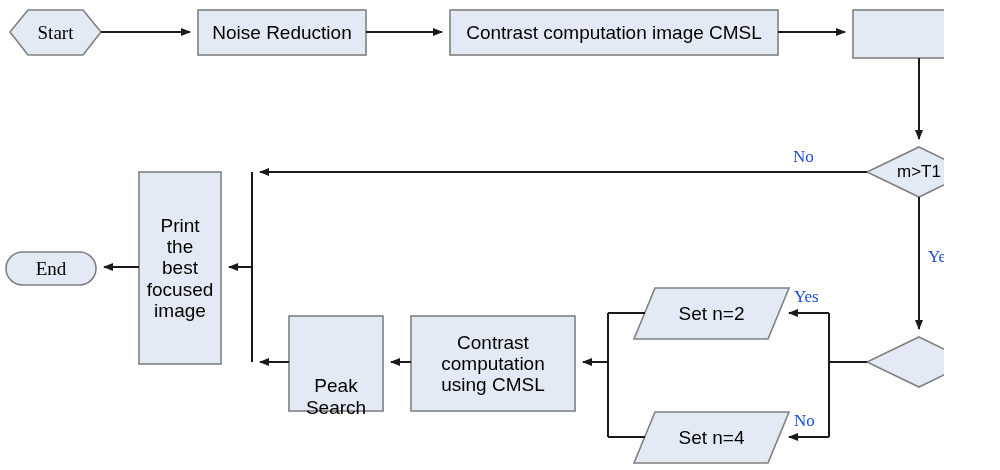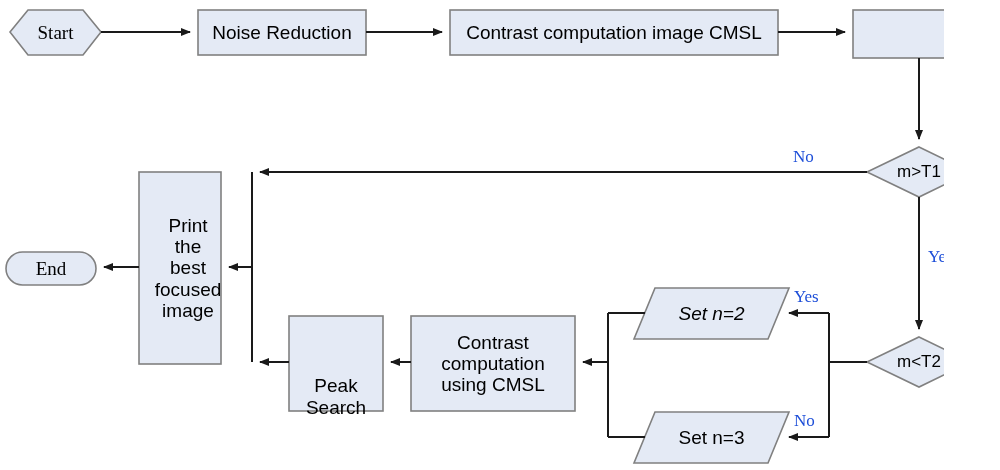--- a/index.html
+++ b/index.html
@@ -135,34 +135,33 @@
 
   <div class="node-label label-serif" style="left:10px; top:10px; width:91px; height:45px; font-size:19px;">Start</div>
 
   <div class="node-label" style="left:198px; top:10px; width:168px; height:45px; font-size:19px;">Noise Reduction</div>
 
   <div class="node-label" style="left:450px; top:10px; width:328px; height:45px; font-size:19px;">Contrast computation image CMSL</div>
 
 
   <div class="node-label" style="left:867px; top:155px; width:104px; height:34px; font-size:17px;">m&gt;T1</div>
 
-  <div class="node-label" style="left:867px; top:345px; width:104px; height:34px; font-size:17px;">m&lt;T2</div>
 
-  <div class="node-label" style="left:634px; top:288px; width:155px; height:51px; font-size:19px;font-style:italic;">Set n=2</div>
+  <div class="node-label" style="left:634px; top:288px; width:155px; height:51px; font-size:19px;">Set n=2</div>
 
-  <div class="node-label" style="left:634px; top:412px; width:155px; height:51px; font-size:19px;">Set n=3</div>
+  <div class="node-label" style="left:634px; top:412px; width:155px; height:51px; font-size:19px;">Set n=4</div>
 
   <div class="node-label" style="left:411px; top:316px; width:164px; height:95px; font-size:19px;">Contrast
 computation
 using CMSL</div>
 
   <div class="node-label" style="left:289px; top:316px; width:94px; height:95px; font-size:19px;margin-top:33px;">Peak
 Search</div>
 
-  <div class="node-label" style="left:139px; top:196px; width:82px; height:144px; font-size:19px;margin-left:8px;">Print
+  <div class="node-label" style="left:139px; top:196px; width:82px; height:144px; font-size:19px;">Print
 the
 best
 focused
 image</div>
 
   <div class="node-label label-serif" style="left:6px; top:252px; width:90px; height:33px; font-size:19px;text-align:right;">End</div>
 
   <div class="edge-label" style="left:793px; top:148px;">No</div>
 
   <div class="edge-label" style="left:928px; top:248px;">Yes</div>

